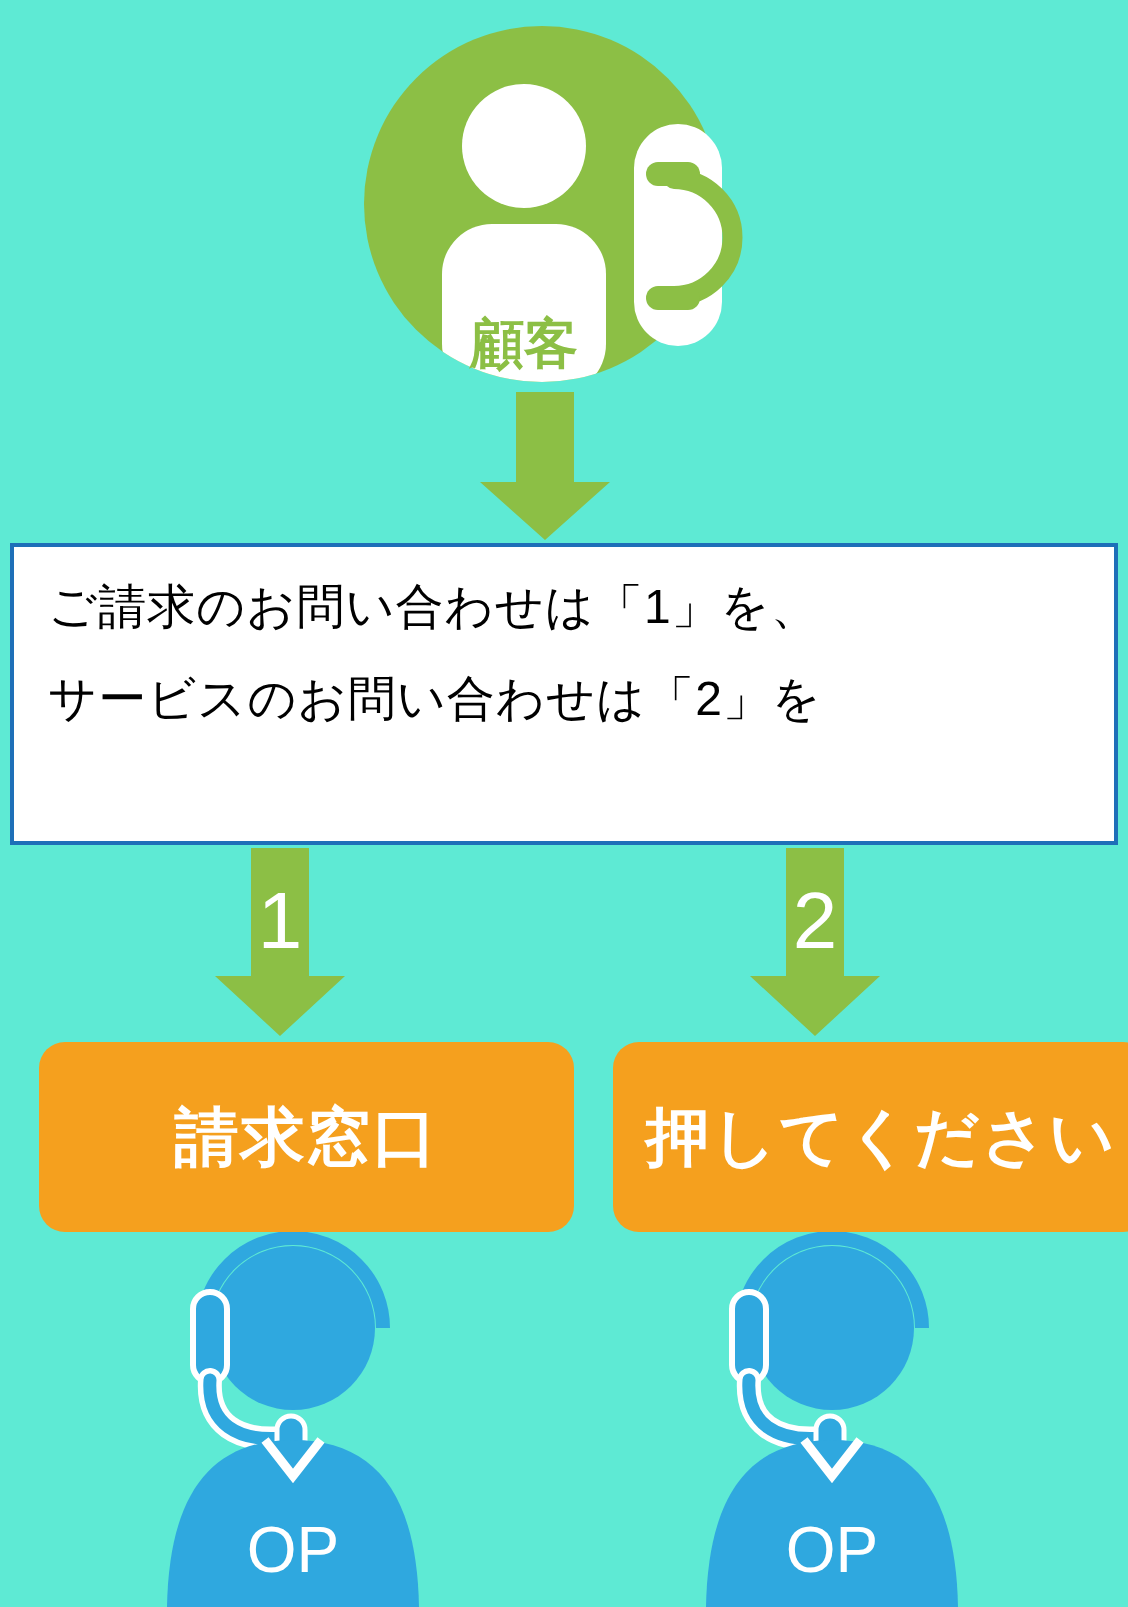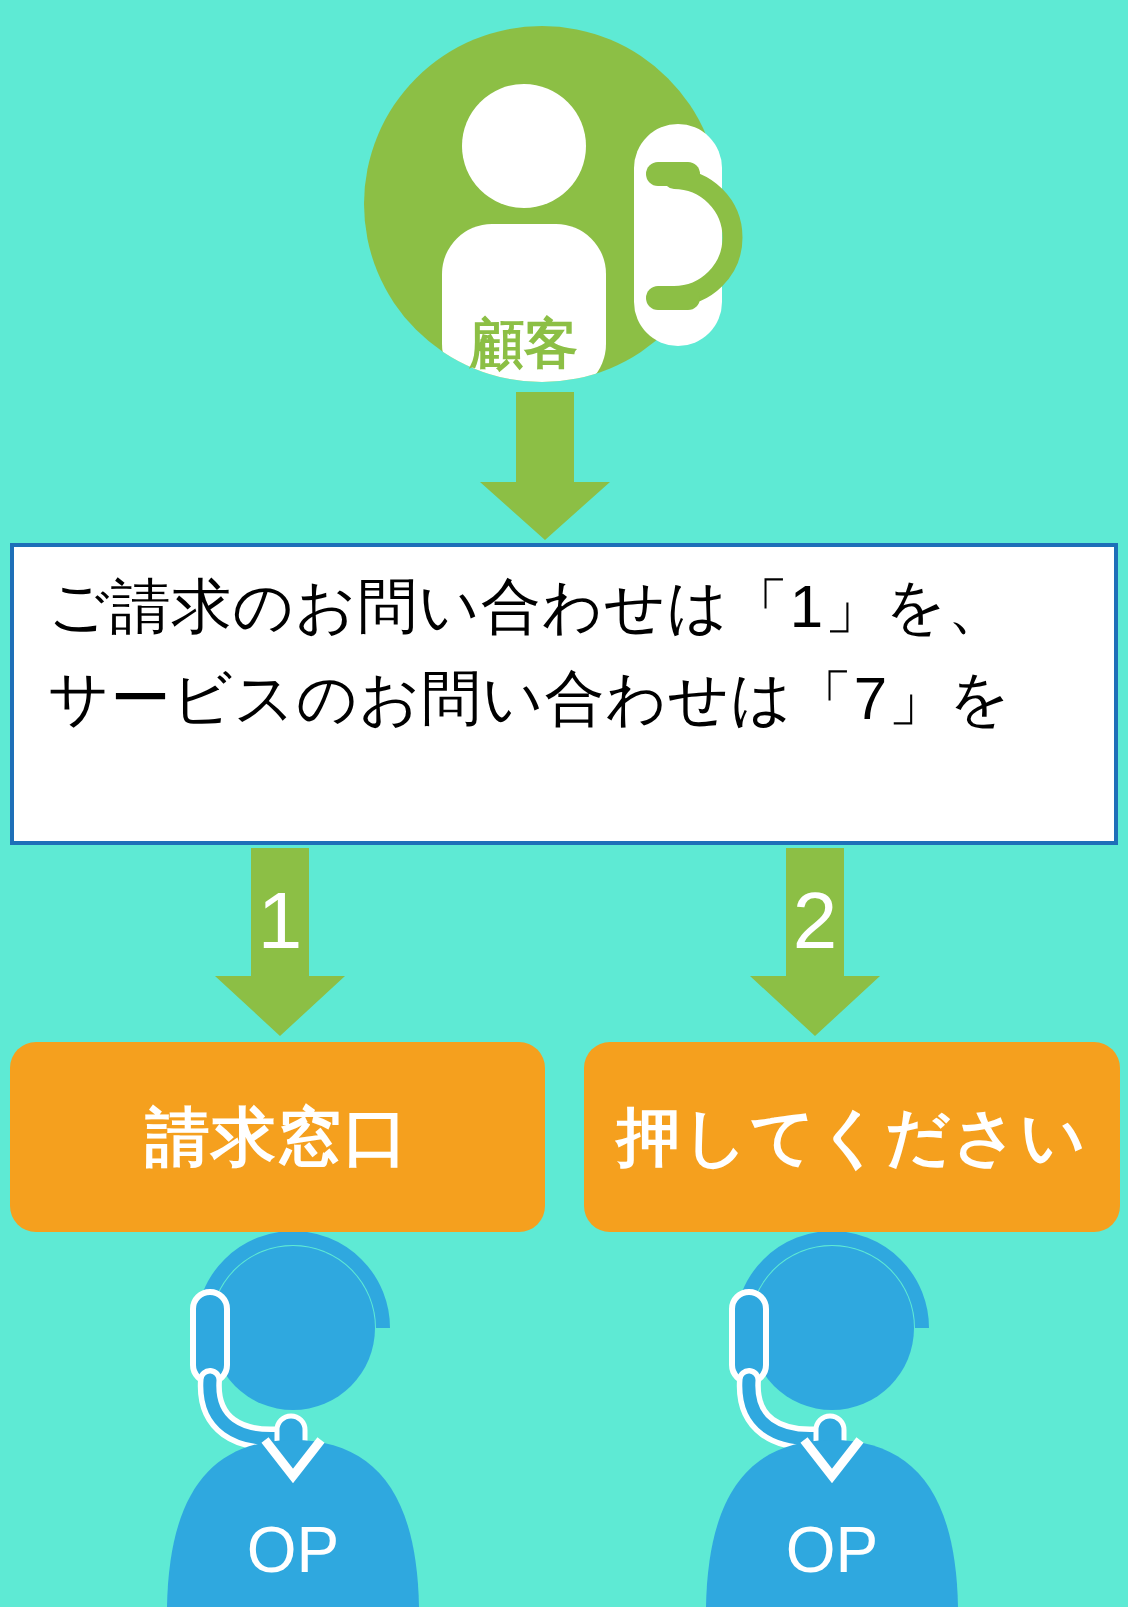--- a/index.html
+++ b/index.html
@@ -17,34 +17,35 @@
   .arrow-main { left:480px; top:392px; width:130px; height:148px; }
 
   .prompt {
     left:10px; top:543px; width:1108px; height:302px;
     box-sizing:border-box;
     border:4px solid #1E6FB8;
     background:#ffffff;
     padding:14px 30px 0 34px;
   }
   .prompt-line {
-    font-size:60px; line-height:92px; color:#000;
+    font-size:48px; line-height:92px; color:#000;
     white-space:nowrap; letter-spacing:1px;
   }
 
   .arrow-branch { width:130px; height:188px; }
   .arrow-branch-1 { left:215px; top:848px; }
   .arrow-branch-2 { left:750px; top:848px; }
 
   .desk-box {
     top:1042px; width:535px; height:190px;
     background:#F5A01E; border-radius:26px;
     display:flex; align-items:center; justify-content:center;
     color:#ffffff; font-size:64px; font-weight:bold;
     letter-spacing:2px;
+    margin-left:29px;
   }
   .desk-box-1 { left:10px; }
   .desk-box-2 { left:584px; width:536px; }
 
   .operator-svg { width:300px; height:375px; }
   .operator-1 { left:133px; top:1232px; }
   .operator-2 { left:672px; top:1232px; }
 </style>
 </head>
 <body>
@@ -70,21 +71,21 @@
     </g>
     <text x="162" y="338" text-anchor="middle" font-size="54" font-weight="bold" fill="#8CBF45">顧客</text>
   </svg>
 
   <svg class="abs arrow-main" viewBox="0 0 130 148">
     <polygon points="36,0 94,0 94,90 130,90 65,148 0,90 36,90" fill="#8CBF45"></polygon>
   </svg>
 
   <div class="abs prompt">
     <div class="prompt-line">ご請求のお問い合わせは「1」を、</div>
-    <div class="prompt-line">サービスのお問い合わせは「7」を</div>
+    <div class="prompt-line">サービスのお問い合わせは「2」を</div>
   </div>
 
   <svg class="abs arrow-branch arrow-branch-1" viewBox="0 0 130 188">
     <polygon points="36,0 94,0 94,128 130,128 65,188 0,128 36,128" fill="#8CBF45"></polygon>
     <text x="65" y="100" text-anchor="middle" font-size="80" fill="#ffffff">1</text>
   </svg>
 
   <svg class="abs arrow-branch arrow-branch-2" viewBox="0 0 130 188">
     <polygon points="36,0 94,0 94,128 130,128 65,188 0,128 36,128" fill="#8CBF45"></polygon>
     <text x="65" y="100" text-anchor="middle" font-size="80" fill="#ffffff">2</text>

